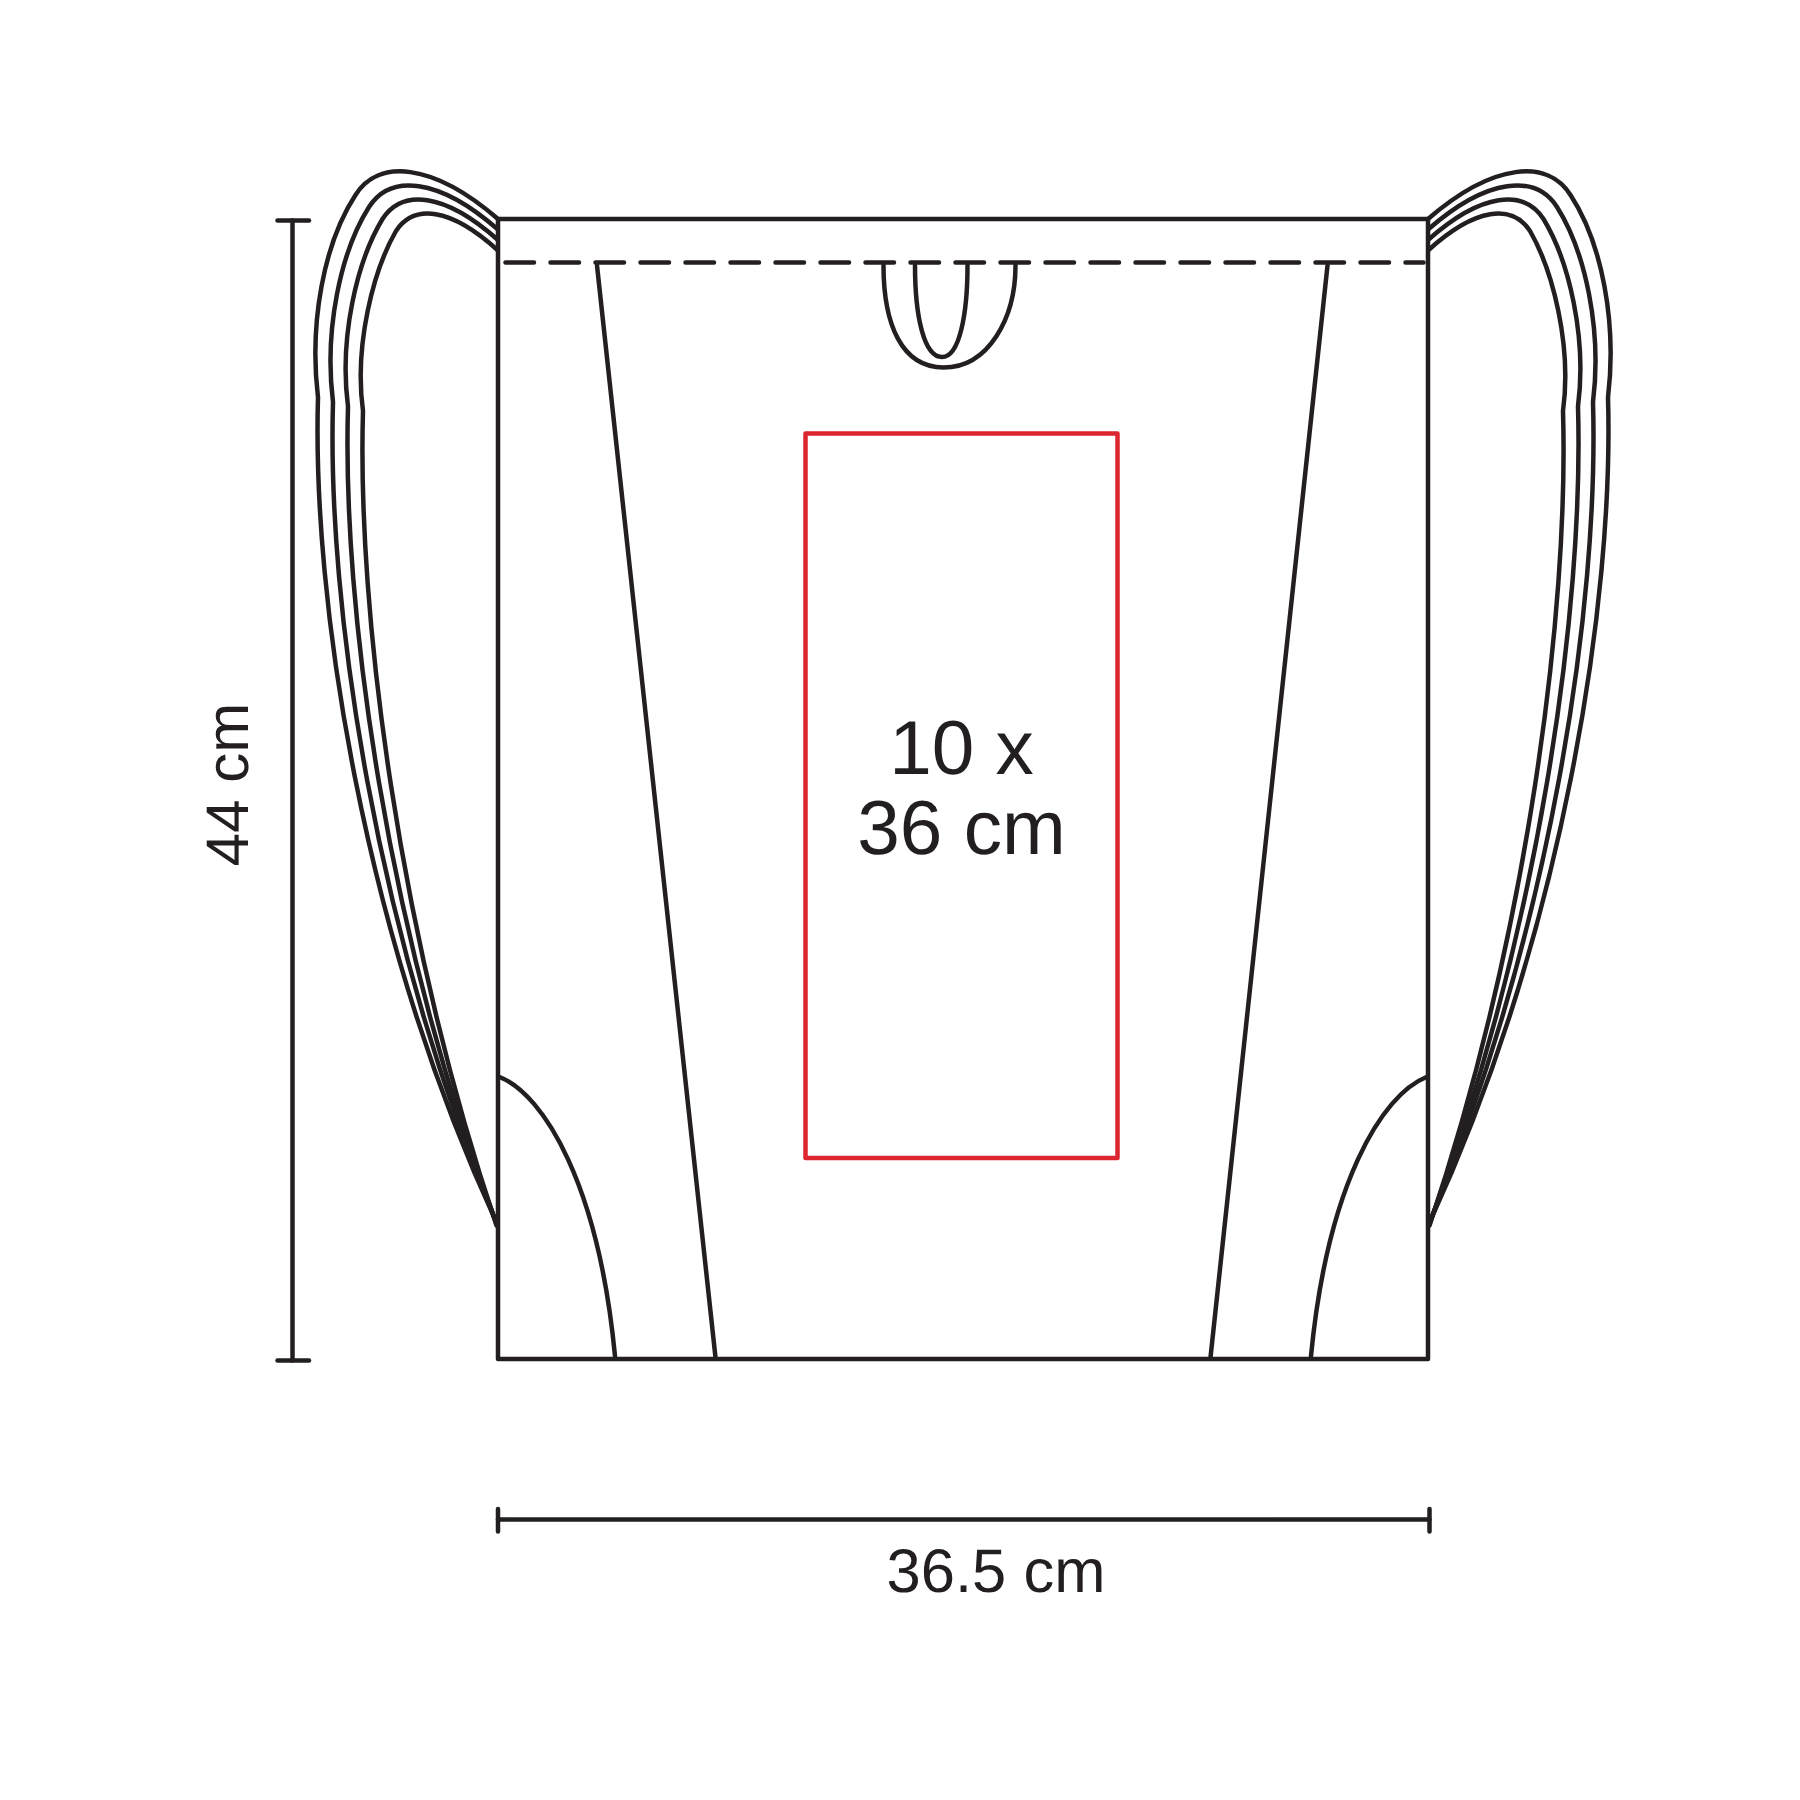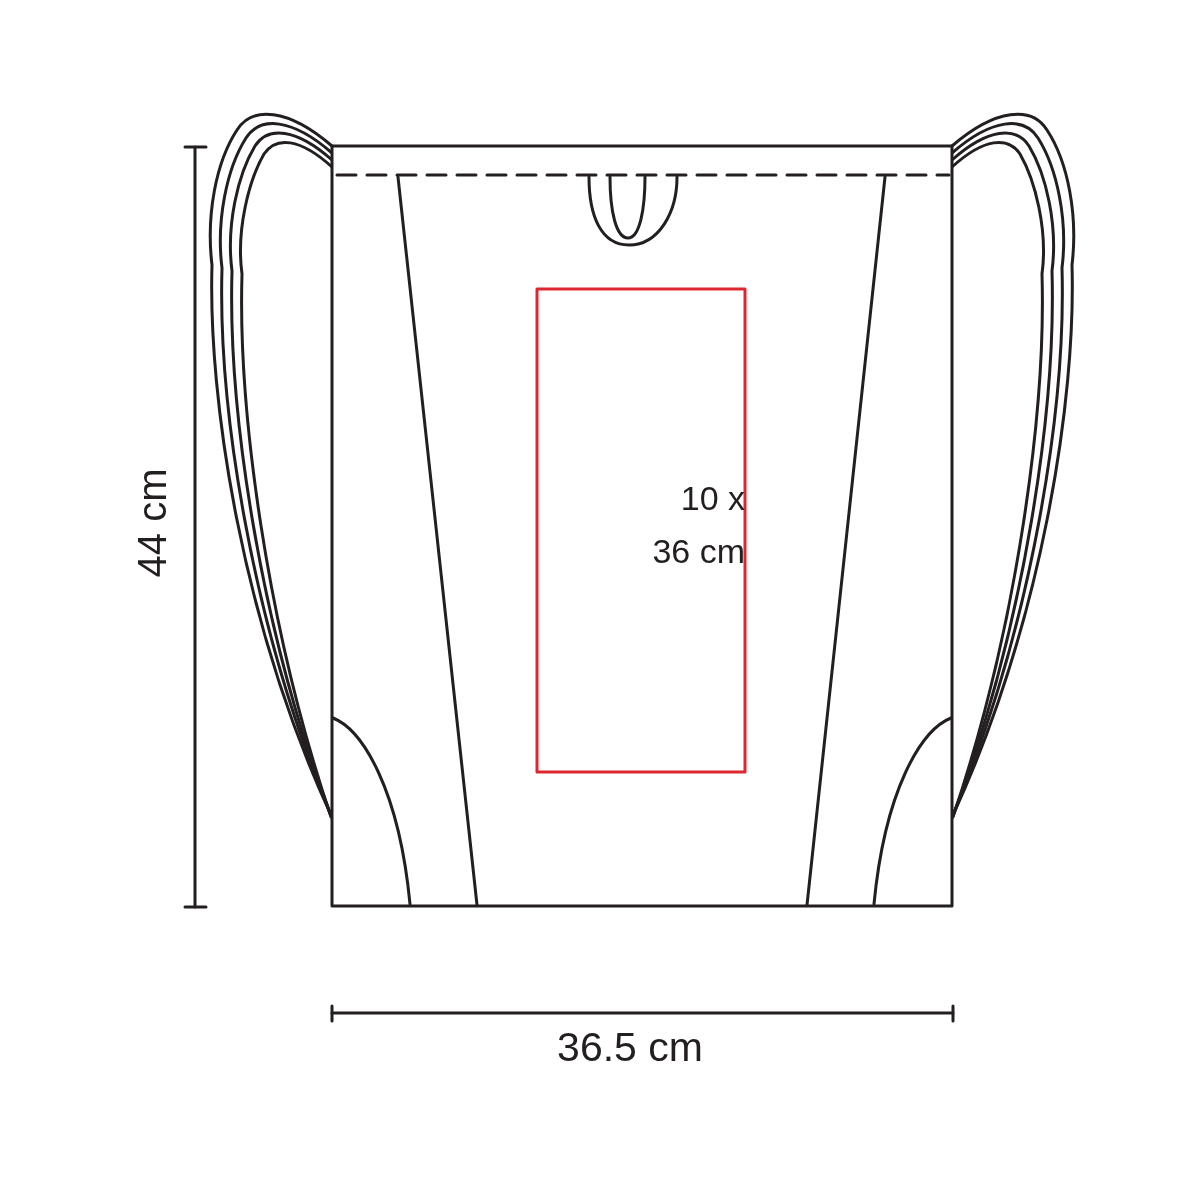--- a/index.html
+++ b/index.html
@@ -31,34 +31,34 @@
     top: 498px;
     width: 220px;
     height: 50px;
     font-size: 40px;
     line-height: 50px;
     text-align: center;
     transform: rotate(-90deg);
     transform-origin: center center;
   }
   .width-label {
-    left: 430px;
+    left: 464px;
     top: 1024px;
     width: 400px;
     font-size: 41px;
     line-height: 46px;
     text-align: center;
   }
   .print-area-label {
     left: 537px;
     top: 472px;
     width: 208px;
-    font-size: 34px;
+    font-size: 51px;
     line-height: 53px;
-    text-align: right;
+    text-align: center;
   }
 </style>
 </head>
 <body>
 
 <div class="canvas">
 
   <svg class="drawing" width="1200" height="1200" viewBox="0 0 1200 1200">
     <g fill="none" stroke="#231f20" stroke-width="3" stroke-linecap="round" stroke-linejoin="round">
 

